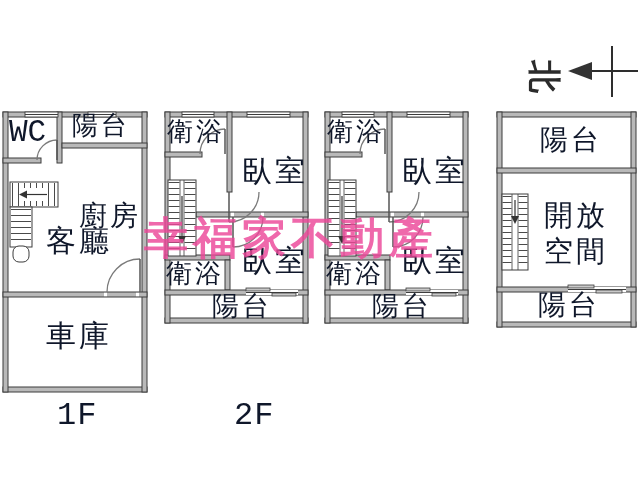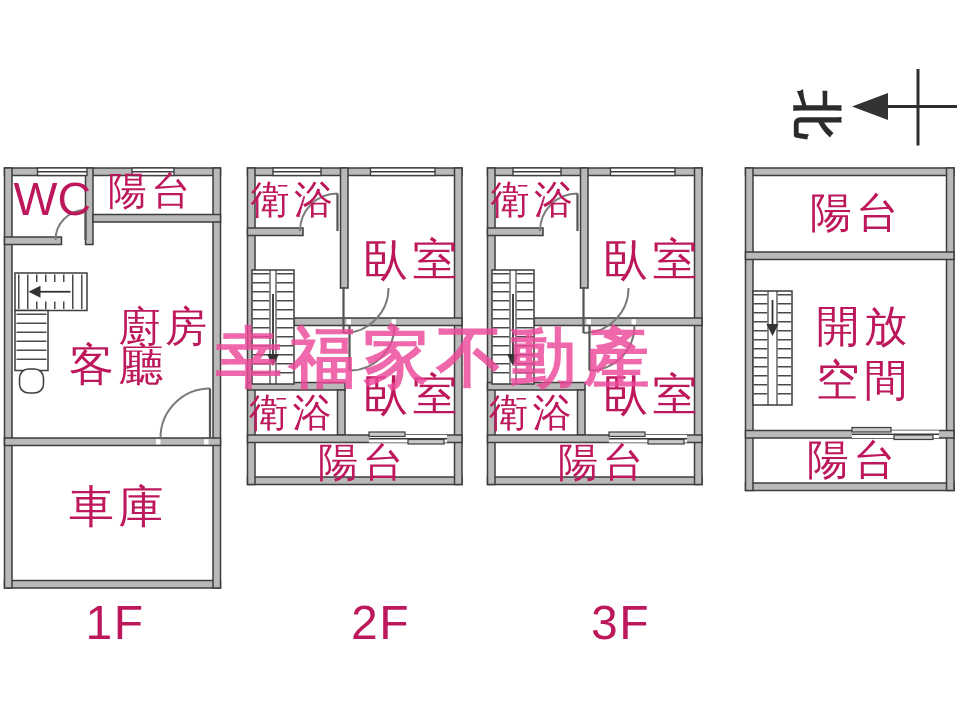--- a/index.html
+++ b/index.html
@@ -12,21 +12,21 @@
   .door{stroke:#7a7a7a;stroke-width:1.3;fill:none;}
   .leaf{stroke:#555;stroke-width:1.5;fill:none;}
   .stairbox{fill:#ffffff;stroke:#3d3d3d;stroke-width:1;}
   .tread{stroke:#4a4a4a;fill:none;}
   .lane{stroke:#3d3d3d;stroke-width:0.8;fill:none;}
   .arrow{stroke:#333;stroke-width:1.2;fill:none;}
   .ahead{fill:#333;}
   .panel{fill:#c9c9c9;stroke:#3d3d3d;stroke-width:0.8;}
   .notch{fill:#ffffff;}
   .compassline{stroke:#2e2e2e;stroke-width:2;}
-  .label{position:absolute;color:#be185d;line-height:1.05;white-space:nowrap;}
+  .label{position:absolute;color:#0f172a;line-height:1.05;white-space:nowrap;font-family:Liberation Mono, monospace;}
   .room{letter-spacing:3px;}
   .floorlabel{font-size:32px;letter-spacing:1px;}
   .multiline{white-space:pre-line;text-align:right;line-height:1.25;}
   .watermark{position:absolute;left:144px;top:209px;font-size:44px;font-weight:bold;
              color:#ec4899;opacity:0.82;letter-spacing:5px;white-space:nowrap;}
   .north{position:absolute;left:527px;top:54px;font-size:33px;font-weight:bold;color:#2b2b2b;
          transform:rotate(90deg);}
 </style>
 </head>
 <body>
@@ -227,19 +227,18 @@
   <div class="label room" style="left:402px;top:248px;font-size:30px;">臥室</div>
   <div class="label room" style="left:372px;top:294px;font-size:27px;">陽台</div>
 
   <div class="label room" style="left:540px;top:127px;font-size:28px;">陽台</div>
   <div class="label room multiline" style="left:544px;top:200px;font-size:29px;">開放
 空間</div>
   <div class="label room" style="left:538px;top:292px;font-size:28px;">陽台</div>
 
   <div class="label floorlabel" style="left:57px;top:399px;">1F</div>
   <div class="label floorlabel" style="left:222px;top:399px;margin-left:12px;">2F</div>
-  <div class="label floorlabel" style="left:394px;top:399px;">3F</div>
 
   <div class="north">北</div>
 
   <div class="watermark">幸福家不動產</div>
 
 </div>
 
 </body></html>

